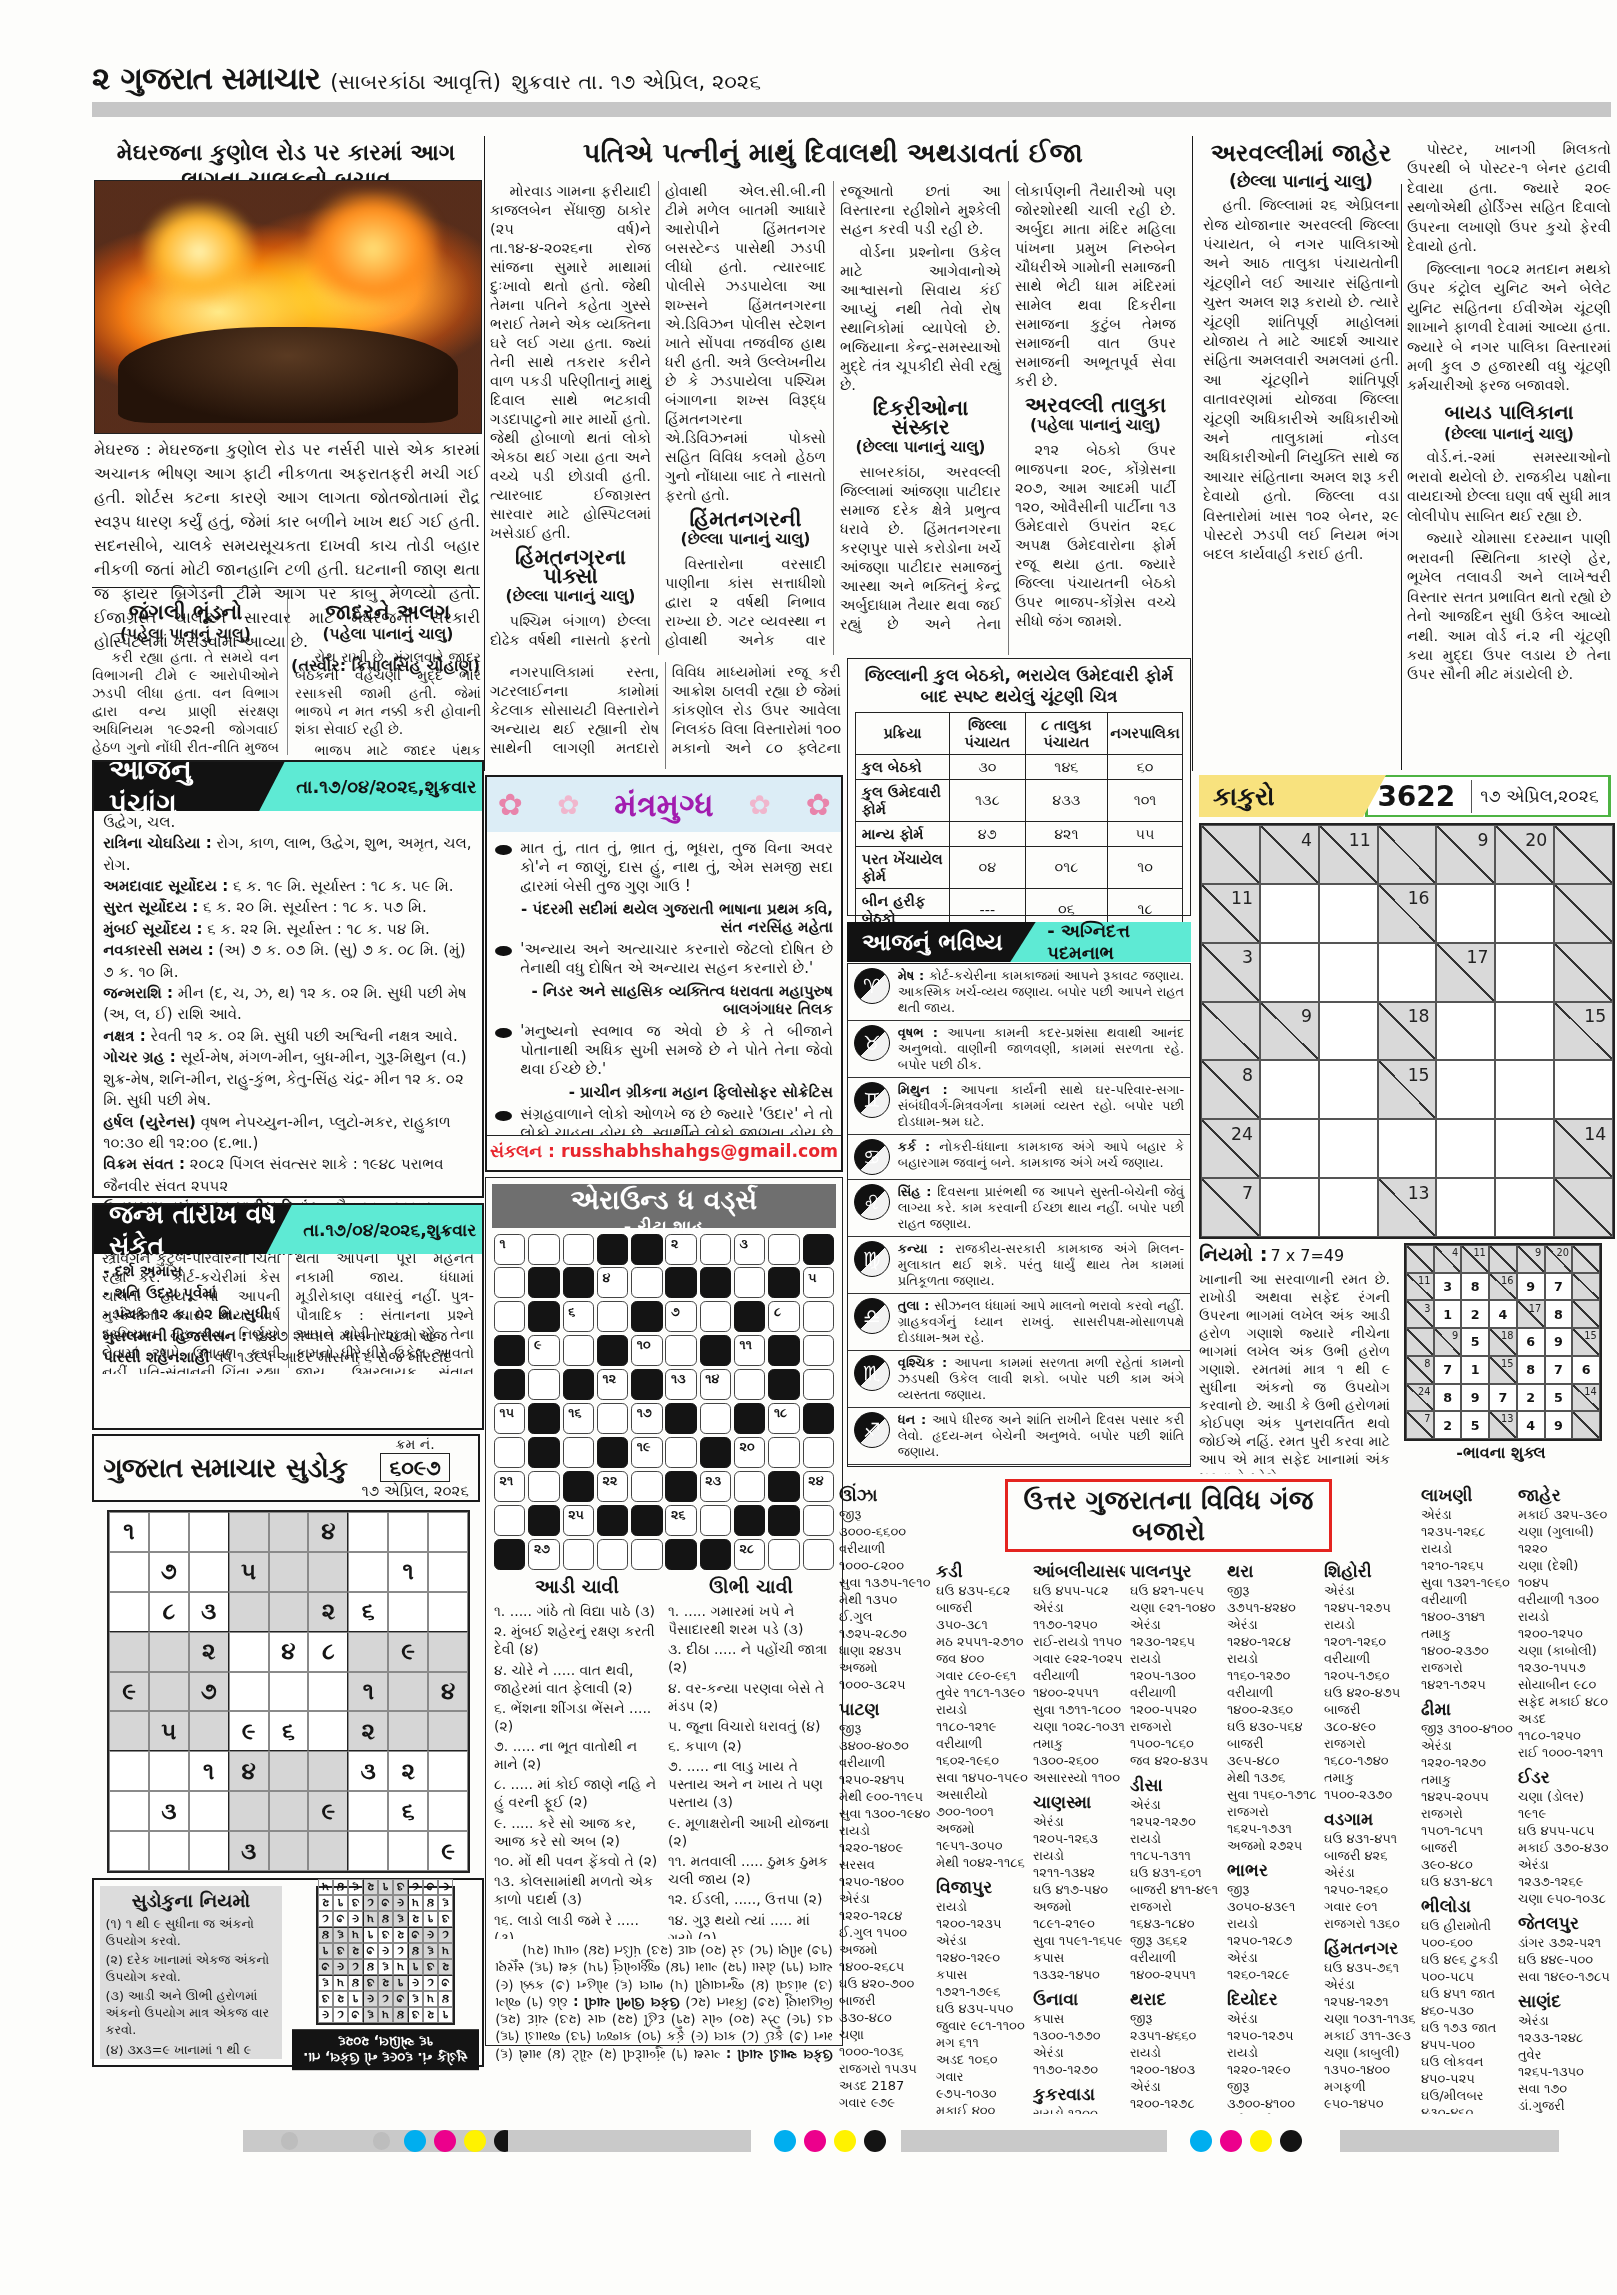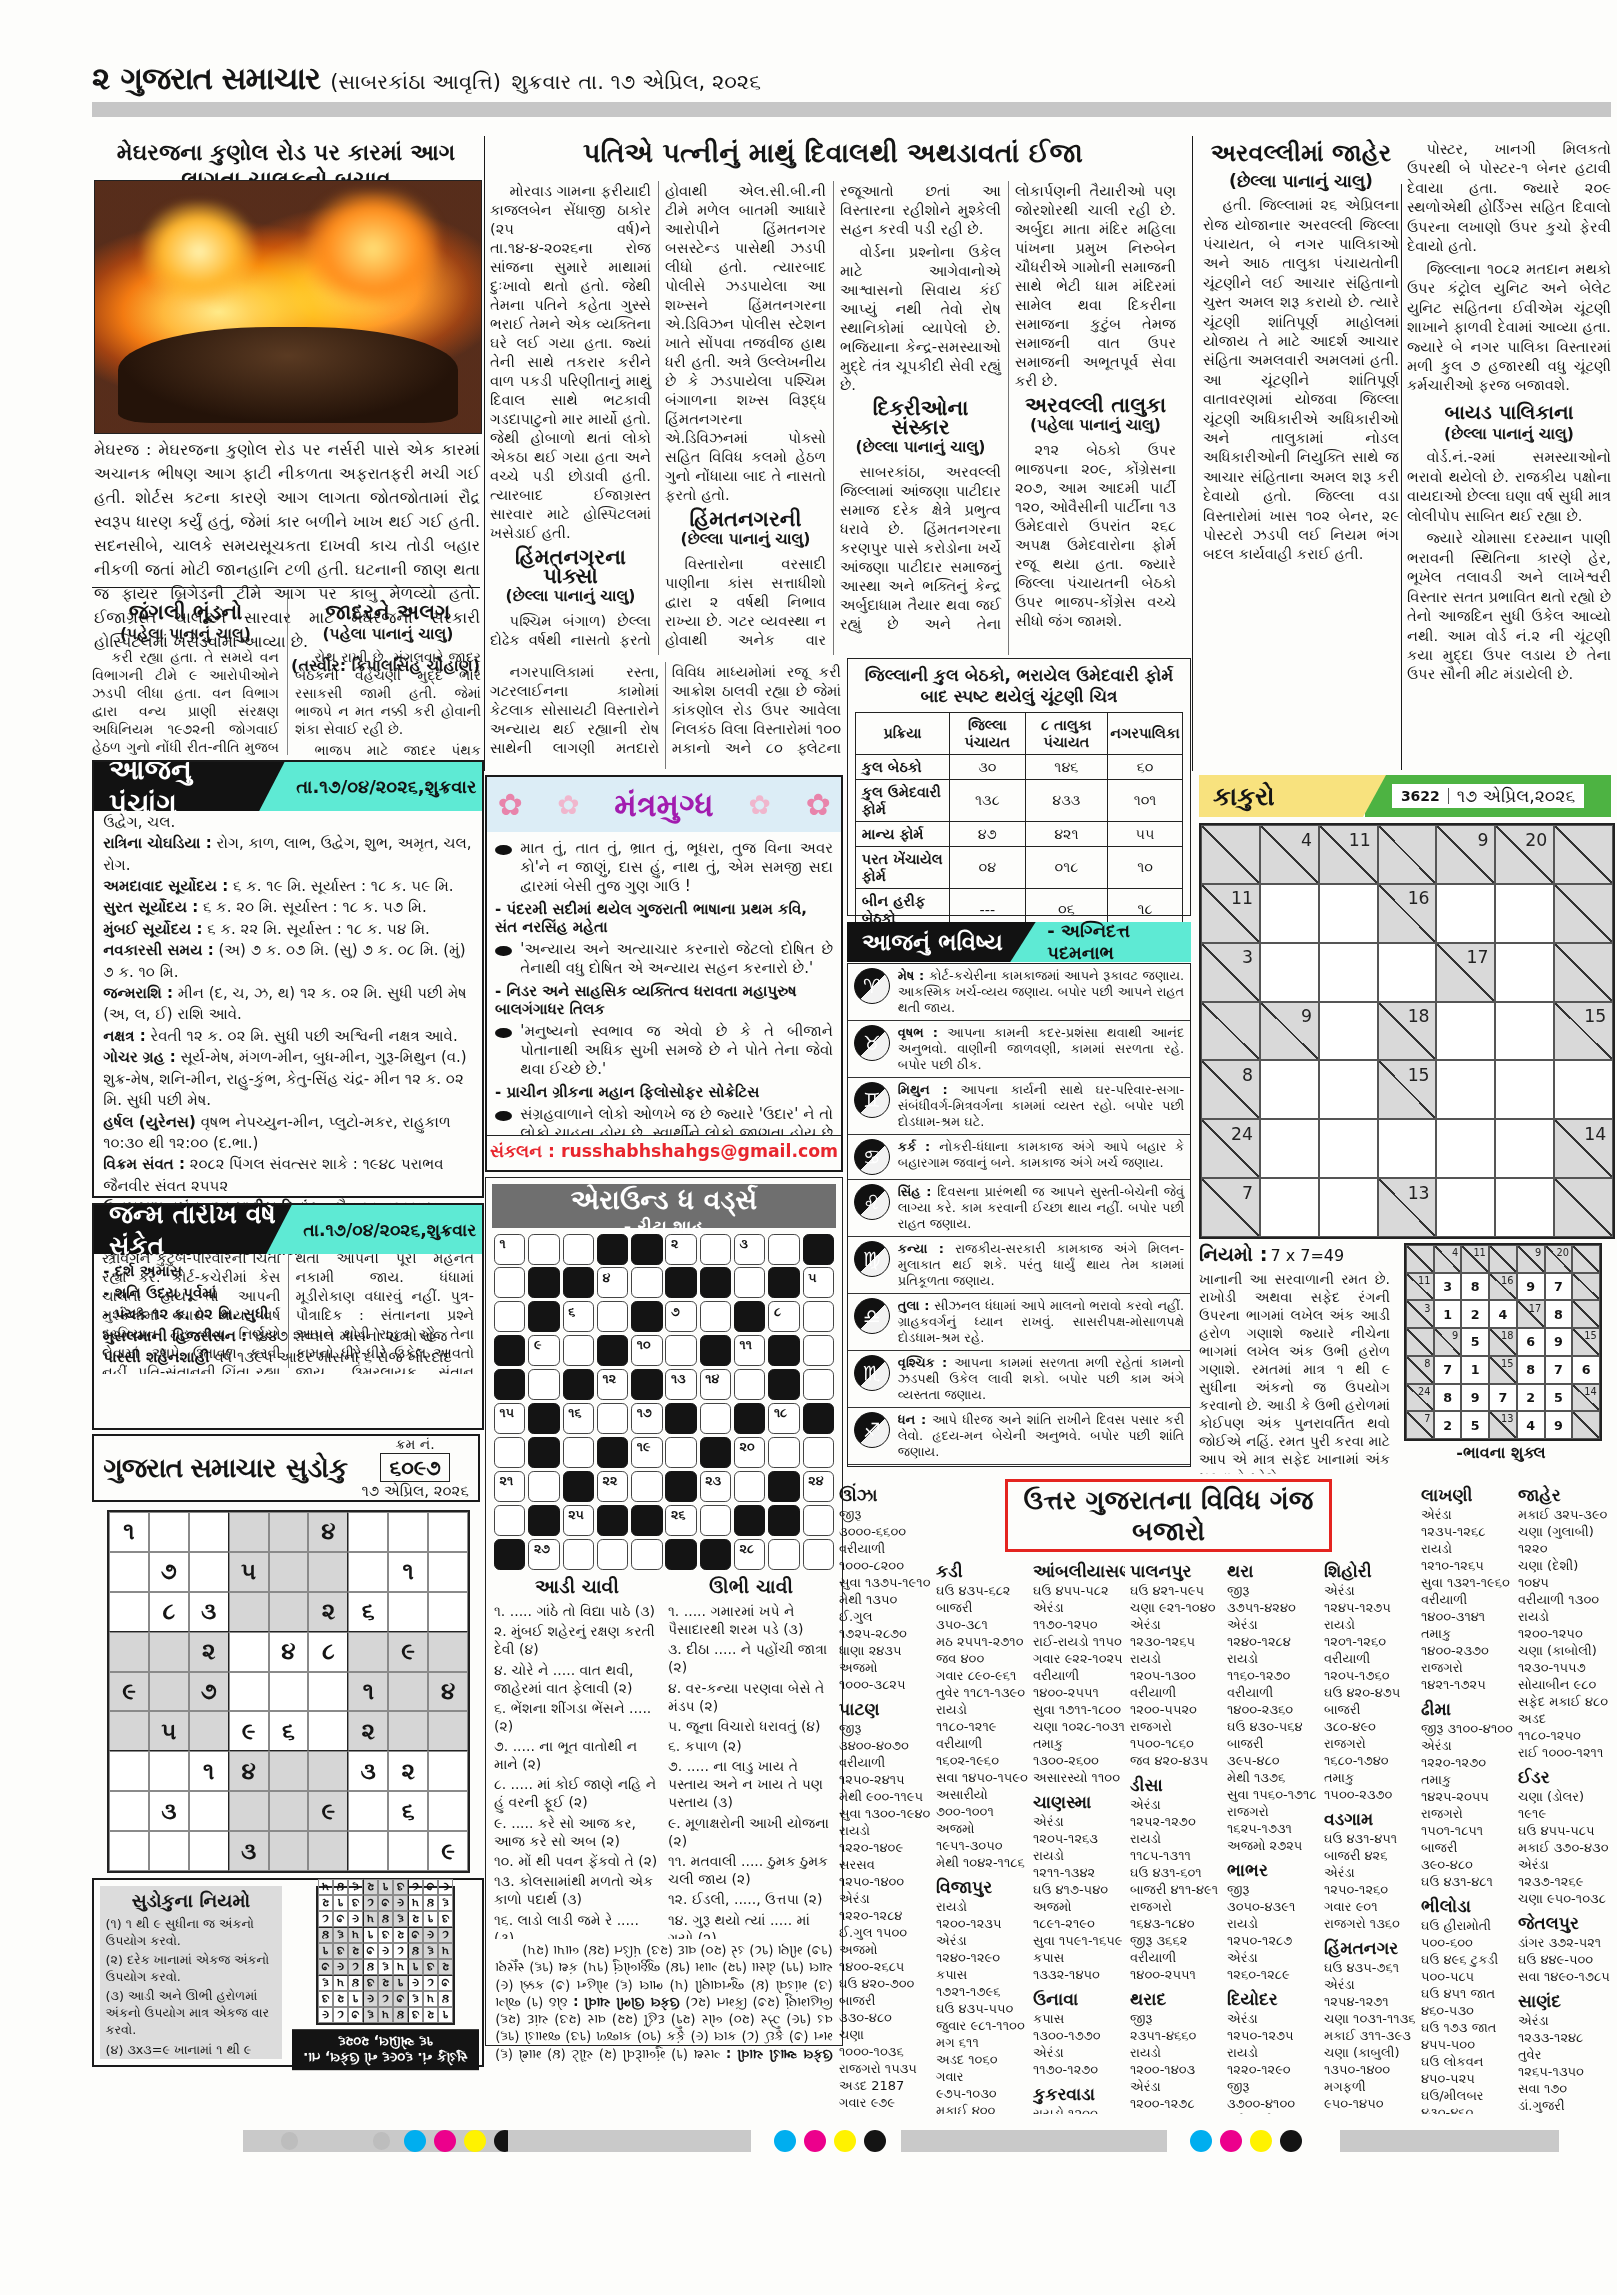--- a/index.html
+++ b/index.html
@@ -49,21 +49,21 @@
   .horo-ic{flex:0 0 34px;height:34px;border-radius:50%;border:1.7px solid #111;
            background:linear-gradient(135deg,#111 52%,#f2f2f2 52%);color:#fff;
            display:flex;align-items:center;justify-content:center;font-size:19.6px;}
   .horo-tx{font-size:13px;line-height:16px;text-align:justify;}
   .horo-tx .nm{font-weight:bold;}
   
   .m-item{display:flex;gap:8px;margin-bottom:3.5px;}
   .m-dot{flex:0 0 17.3px;padding-top:5.8px;}
   .m-dot span{display:block;width:17.3px;height:10.4px;background:#111;border-radius:50%;}
   .m-q{font-size:15px;line-height:19px;text-align:justify;}
-  .m-by{font-size:15px;font-weight:bold;margin:1.2px 0 4.6px;}
+  .m-by{font-size:15px;font-weight:bold;text-align:right;margin:1.2px 0 4.6px;}
   
   .mkt-col{position:absolute;width:92px;overflow:hidden;}
   .mkt-town{font-size:17.3px;font-weight:bold;margin:5.8px 0 1.2px;}
   .mkt-item{font-size:13px;line-height:17px;}
   
   .etab{width:100%;border-collapse:collapse;}
   .etab th,.etab td{border:1.2px solid #222;font-size:14.4px;padding:3.5px 2.3px;text-align:center;}
   .etab td:first-child{text-align:left;padding-left:5.8px;font-weight:bold;}
   .rot{transform:rotate(180deg);}
   .dot{width:22px;height:22px;border-radius:50%;display:inline-block;margin-right:8px;}
@@ -703,21 +703,21 @@
       <div class="horo-row">
         <div class="horo-ic">♐</div>
         <div class="horo-tx"><span class="nm">ધન : </span><span>આપે ધીરજ અને શાંતિ રાખીને દિવસ પસાર કરી લેવો. હૃદય-મન બેચેની અનુભવે. બપોર પછી શાંતિ જણાય.</span></div>
       </div>
     </div>
 
   <div class="abs" style="left:1199px;top:775px;width:412px;height:42px;display:flex;">
     <div style="width:173px;background:#f8e27e;clip-path:polygon(0 0,100% 0,calc(100% - 23px) 100%,0 100%);display:flex;align-items:center;padding-left:14px;font-size:25.4px;font-weight:bold;">કાકુરો</div>
     <div style="flex:1;background:#4db342;margin-left:-21px;display:flex;align-items:center;justify-content:center;">
       <div style="background:#fff;display:flex;align-items:center;padding:2.3px 9.2px;gap:8px;">
-        <span style="font-size:14px;font-weight:bold;border-right:1.2px solid #555;padding-right:8px;">3622</span>
+        <span style="font-size:28px;font-weight:bold;border-right:1.2px solid #555;padding-right:16px;">3622</span>
         <span style="font-size:17.3px;">૧૭ એપ્રિલ,૨૦૨૬</span>
       </div>
     </div>
   </div>
   <div class="abs kak" style="left:1199px;top:823px;width:412px;height:412px;grid-template-columns:repeat(7,1fr);grid-template-rows:repeat(7,1fr);">
       <div class="c g"></div>
       <div class="c g">
         <span class="kn">4</span>
       </div>
       <div class="c g">

